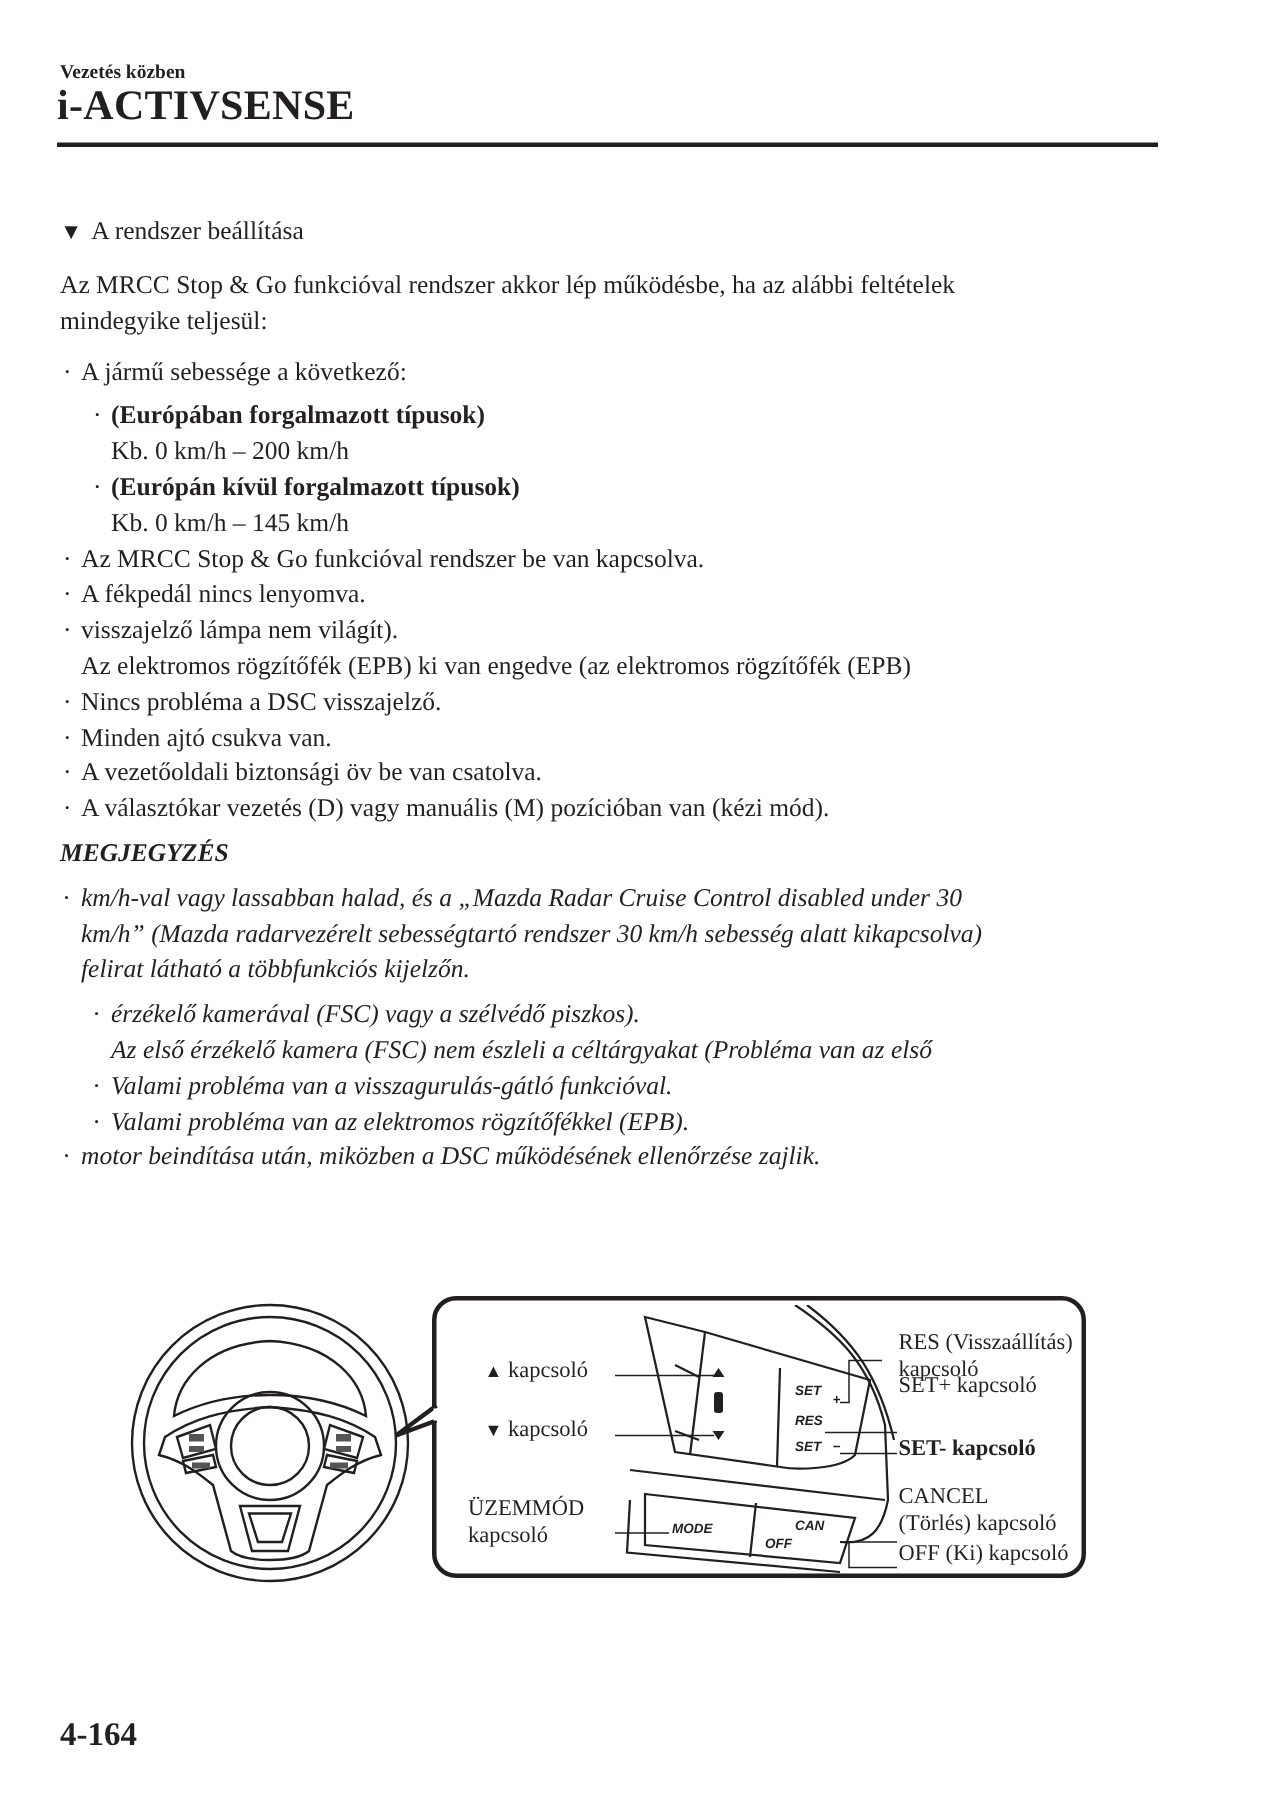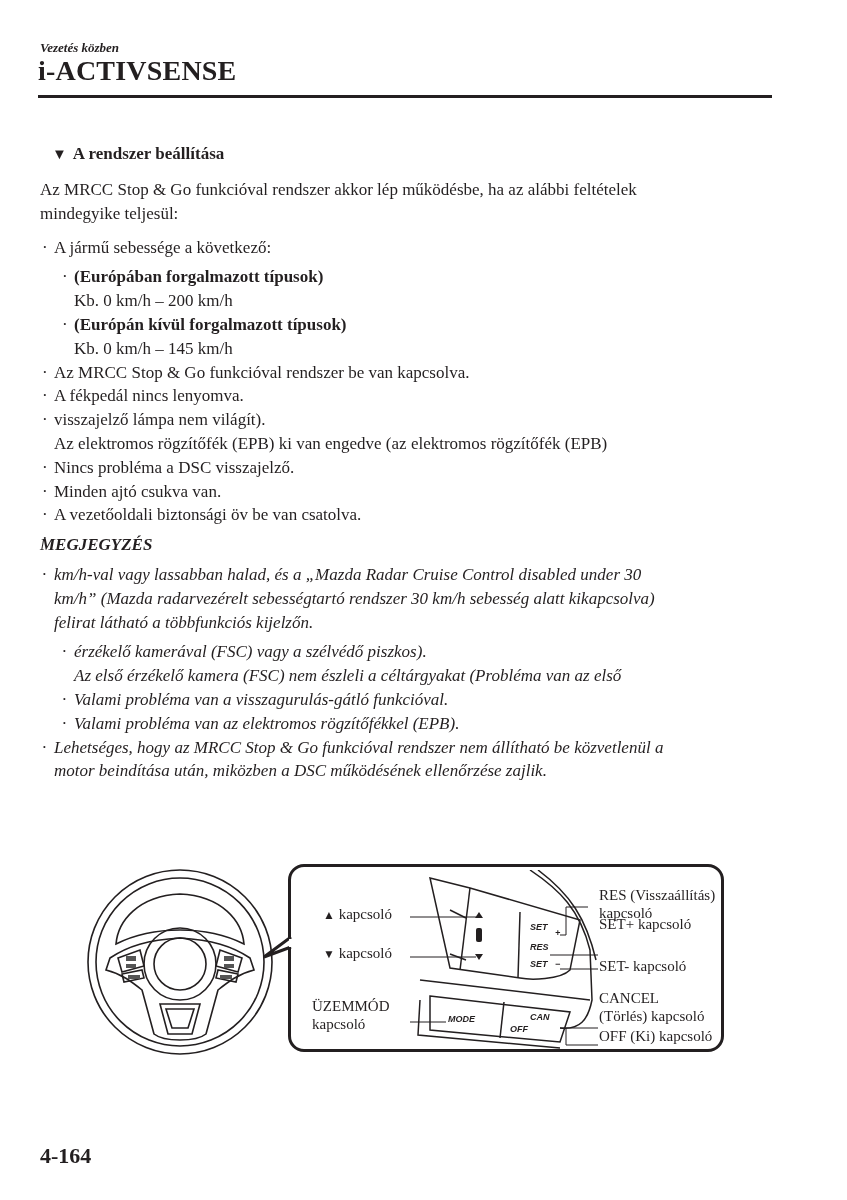--- a/index.html
+++ b/index.html
@@ -1,22 +1,22 @@
 <!DOCTYPE html>
 <html><head>
 <meta charset="utf-8">
 <style>
   html, body { margin: 0; padding: 0; background: #ffffff; }
   body { width: 847px; height: 1200px; position: relative; overflow: hidden;
          font-family: "Liberation Serif", "DejaVu Serif", serif; color: #231f20; }
   .abs { position: absolute; }
-  .section-label { left: 40px; top: 40px; font-size: 13px; font-weight: bold; font-style: italic; }
+  .section-label { left: 40px; top: 40px; font-size: 13px; font-weight: bold; }
   .page-title { left: 38px; top: 54px; font-size: 28px; font-weight: bold; letter-spacing: 0.2px; line-height: 34px; }
   .rule { left: 38px; top: 95px; width: 734px; height: 3px; background: #231f20; }
-  .heading { left: 52px; top: 144px; font-size: 17px; font-weight: bold; }
+  .heading { left: 40px; top: 144px; font-size: 17px; font-weight: normal; }
   .heading .tri { font-size: 15px; margin-right: 6px; }
   .body { left: 40px; top: 178px; width: 740px; font-size: 17px; line-height: 23.8px; }
   .body p { margin: 0; }
   .body .gap { height: 10px; }
   .bl { position: relative; padding-left: 14px; }
   .bl .dot { position: absolute; left: 2px; top: 0; }
   .bl2 { position: relative; padding-left: 34px; }
   .bl2 .dot { position: absolute; left: 22px; top: 0; }
   .bl2 .sub { display: block; }
   .b { font-weight: bold; }
@@ -57,21 +57,21 @@
   <div class="bl"><span class="dot">·</span><span>Az MRCC Stop &amp; Go funkcióval rendszer be van kapcsolva.</span></div>
   <div class="bl"><span class="dot">·</span><span>A fékpedál nincs lenyomva.</span></div>
   <div class="bl">
       <span class="dot">·</span>
       <span style="display:block">visszajelző lámpa nem világít).</span>
       <span style="display:block">Az elektromos rögzítőfék (EPB) ki van engedve (az elektromos rögzítőfék (EPB)</span>
     </div>
   <div class="bl"><span class="dot">·</span><span>Nincs probléma a DSC visszajelző.</span></div>
   <div class="bl"><span class="dot">·</span><span>Minden ajtó csukva van.</span></div>
   <div class="bl"><span class="dot">·</span><span>A vezetőoldali biztonsági öv be van csatolva.</span></div>
-  <div class="bl"><span class="dot">·</span></div>
+  <div class="bl"><span class="dot">·</span><span>A választókar vezetés (D) vagy manuális (M) pozícióban van (kézi mód).</span></div>
 
   <div class="note-title">MEGJEGYZÉS</div>
   <div class="gap" style="height:6px"></div>
   <div class="bl it">
     <span class="dot">·</span>
     <span style="display:block">km/h-val vagy lassabban halad, és a „Mazda Radar Cruise Control disabled under 30</span>
     <span style="display:block">km/h” (Mazda radarvezérelt sebességtartó rendszer 30 km/h sebesség alatt kikapcsolva)</span>
     <span style="display:block">felirat látható a többfunkciós kijelzőn.</span>
   </div>
   <div class="gap" style="height:6px"></div>
@@ -83,21 +83,20 @@
   <div class="bl2 it">
       <span class="dot">·</span>
       <span class="sub">Valami probléma van a visszagurulás-gátló funkcióval.</span>
     </div>
   <div class="bl2 it">
       <span class="dot">·</span>
       <span class="sub">Valami probléma van az elektromos rögzítőfékkel (EPB).</span>
     </div>
   <div class="bl it">
     <span class="dot">·</span>
-    <span style="display:block">Lehetséges, hogy az MRCC Stop &amp; Go funkcióval rendszer nem állítható be közvetlenül a</span>
     <span style="display:block">motor beindítása után, miközben a DSC működésének ellenőrzése zajlik.</span>
   </div>
 </div>
 
 <svg class="abs" style="left:78px; top:866px;" width="220" height="195" viewBox="0 0 220 195">
   <g fill="none" stroke="#231f20" stroke-width="1.6">
     <circle cx="102" cy="96" r="92"></circle>
     <circle cx="102" cy="96" r="84"></circle>
 
     <path d="M38 78 C40 55 60 30 102 28 C144 30 164 55 166 78 C150 70 130 64 102 64 C74 64 54 70 38 78 Z"></path>
@@ -179,20 +178,20 @@
 <div class="lbl" style="left:323px; top:944px;"><span style="font-size:12px">▼</span> <span>kapcsoló</span></div>
 <div class="lbl" style="left:312px; top:997px;">
     <div>ÜZEMMÓD</div>
     <div>kapcsoló</div>
   </div>
 <div class="lbl" style="left:599px; top:867px;margin-top:48px;">SET+ kapcsoló</div>
 <div class="lbl" style="left:599px; top:886px;">
     <div>RES (Visszaállítás)</div>
     <div>kapcsoló</div>
   </div>
-<div class="lbl" style="left:599px; top:957px;">SET- kapcsoló</div>
+<div class="lbl" style="left:599px; top:957px;font-weight:bold;">SET- kapcsoló</div>
 <div class="lbl" style="left:599px; top:989px;">
     <div>CANCEL</div>
     <div>(Törlés) kapcsoló</div>
   </div>
 <div class="lbl" style="left:599px; top:1027px;">OFF (Ki) kapcsoló</div>
 
 <div class="abs page-num">4-164</div>
 
 </body></html>

